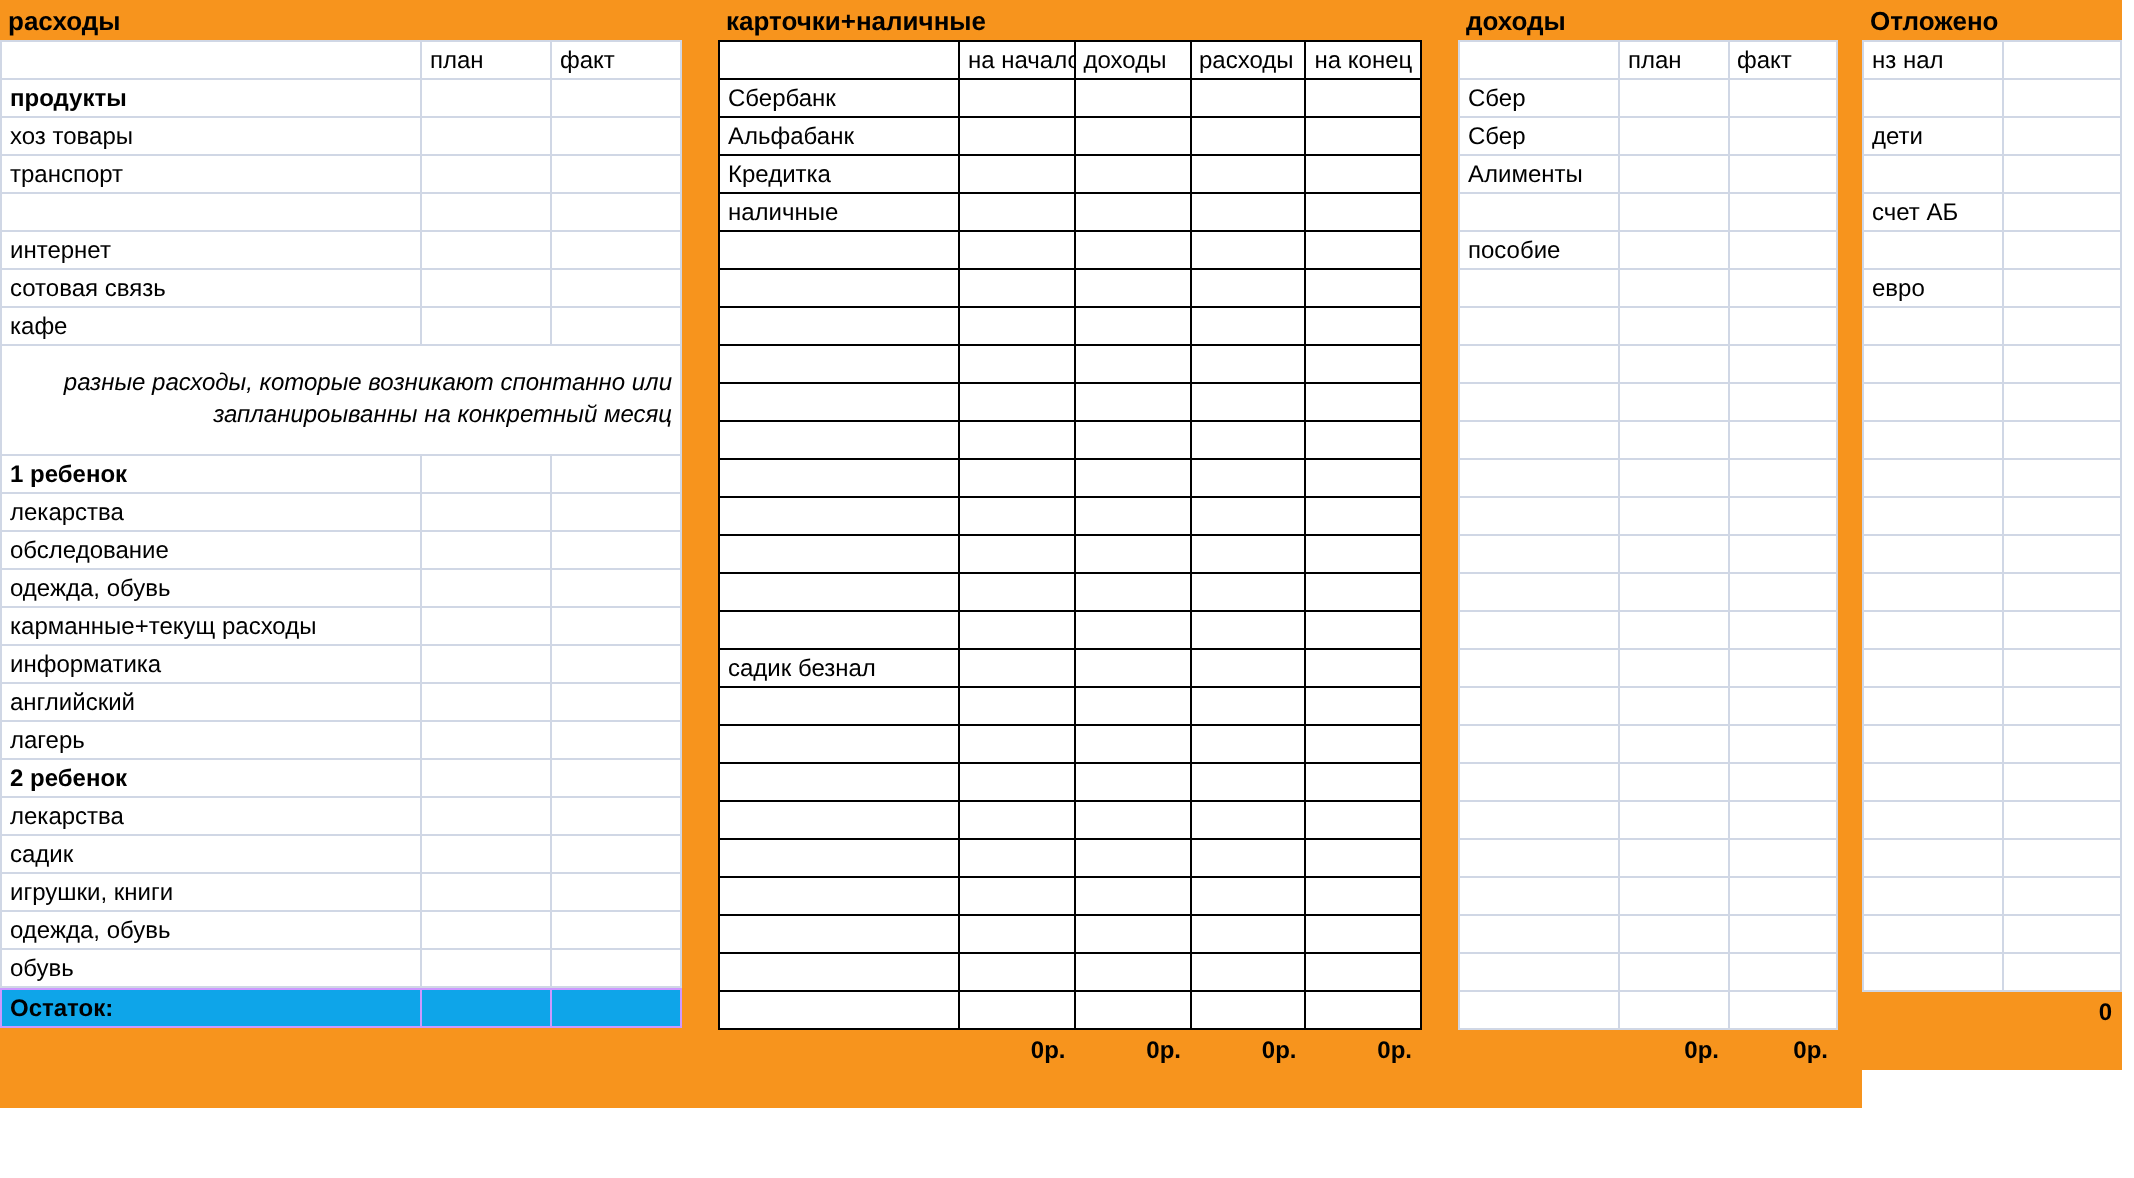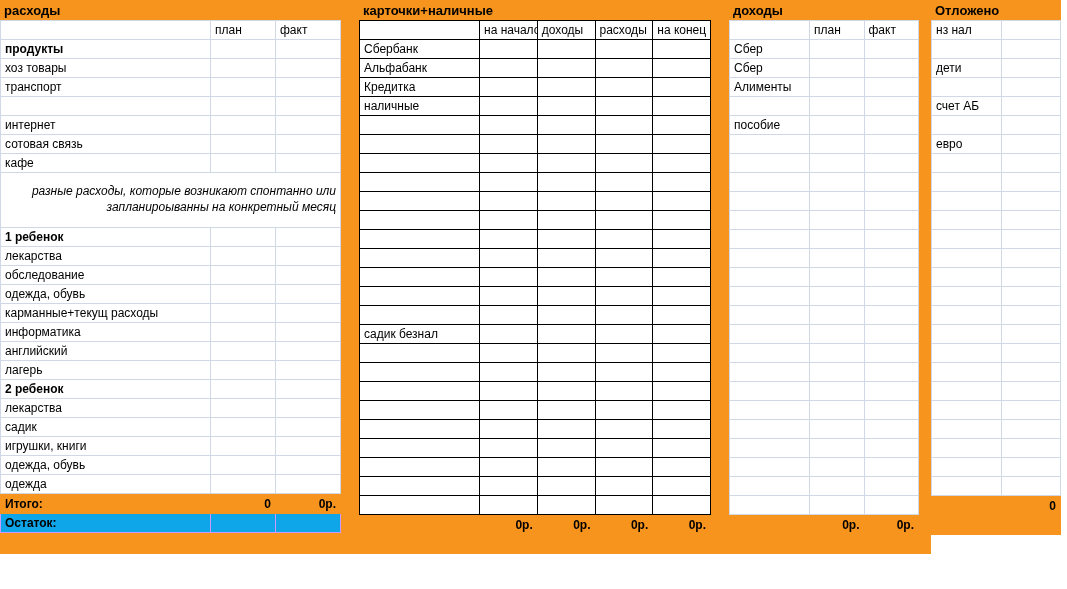--- a/index.html
+++ b/index.html
@@ -197,39 +197,34 @@
               <td>игрушки, книги</td>
               <td></td>
               <td></td>
             </tr>
             <tr>
               <td>одежда, обувь</td>
               <td></td>
               <td></td>
             </tr>
             <tr>
-              <td>одежда</td>
+              <td>обувь</td>
               <td></td>
               <td></td>
             </tr>
           </tbody>
       </table>
     </div>
     <table style="table-layout:fixed;width:100%;">
       <colgroup>
           <col style="width:210px">
           <col style="width:65px">
           <col style="width:65px">
         </colgroup>
       <tbody>
-          <tr class="totals-row">
-        <td>Итого:</td>
-        <td class="num">0</td>
-        <td class="num">0р.</td>
-      </tr>
       <tr class="ostatok-row">
         <td>Остаток:</td>
         <td></td>
             <td></td>
       </tr>
     </tbody>
       </table>
   </div>
 
   <div class="colgap" style="width:18px;"></div>

